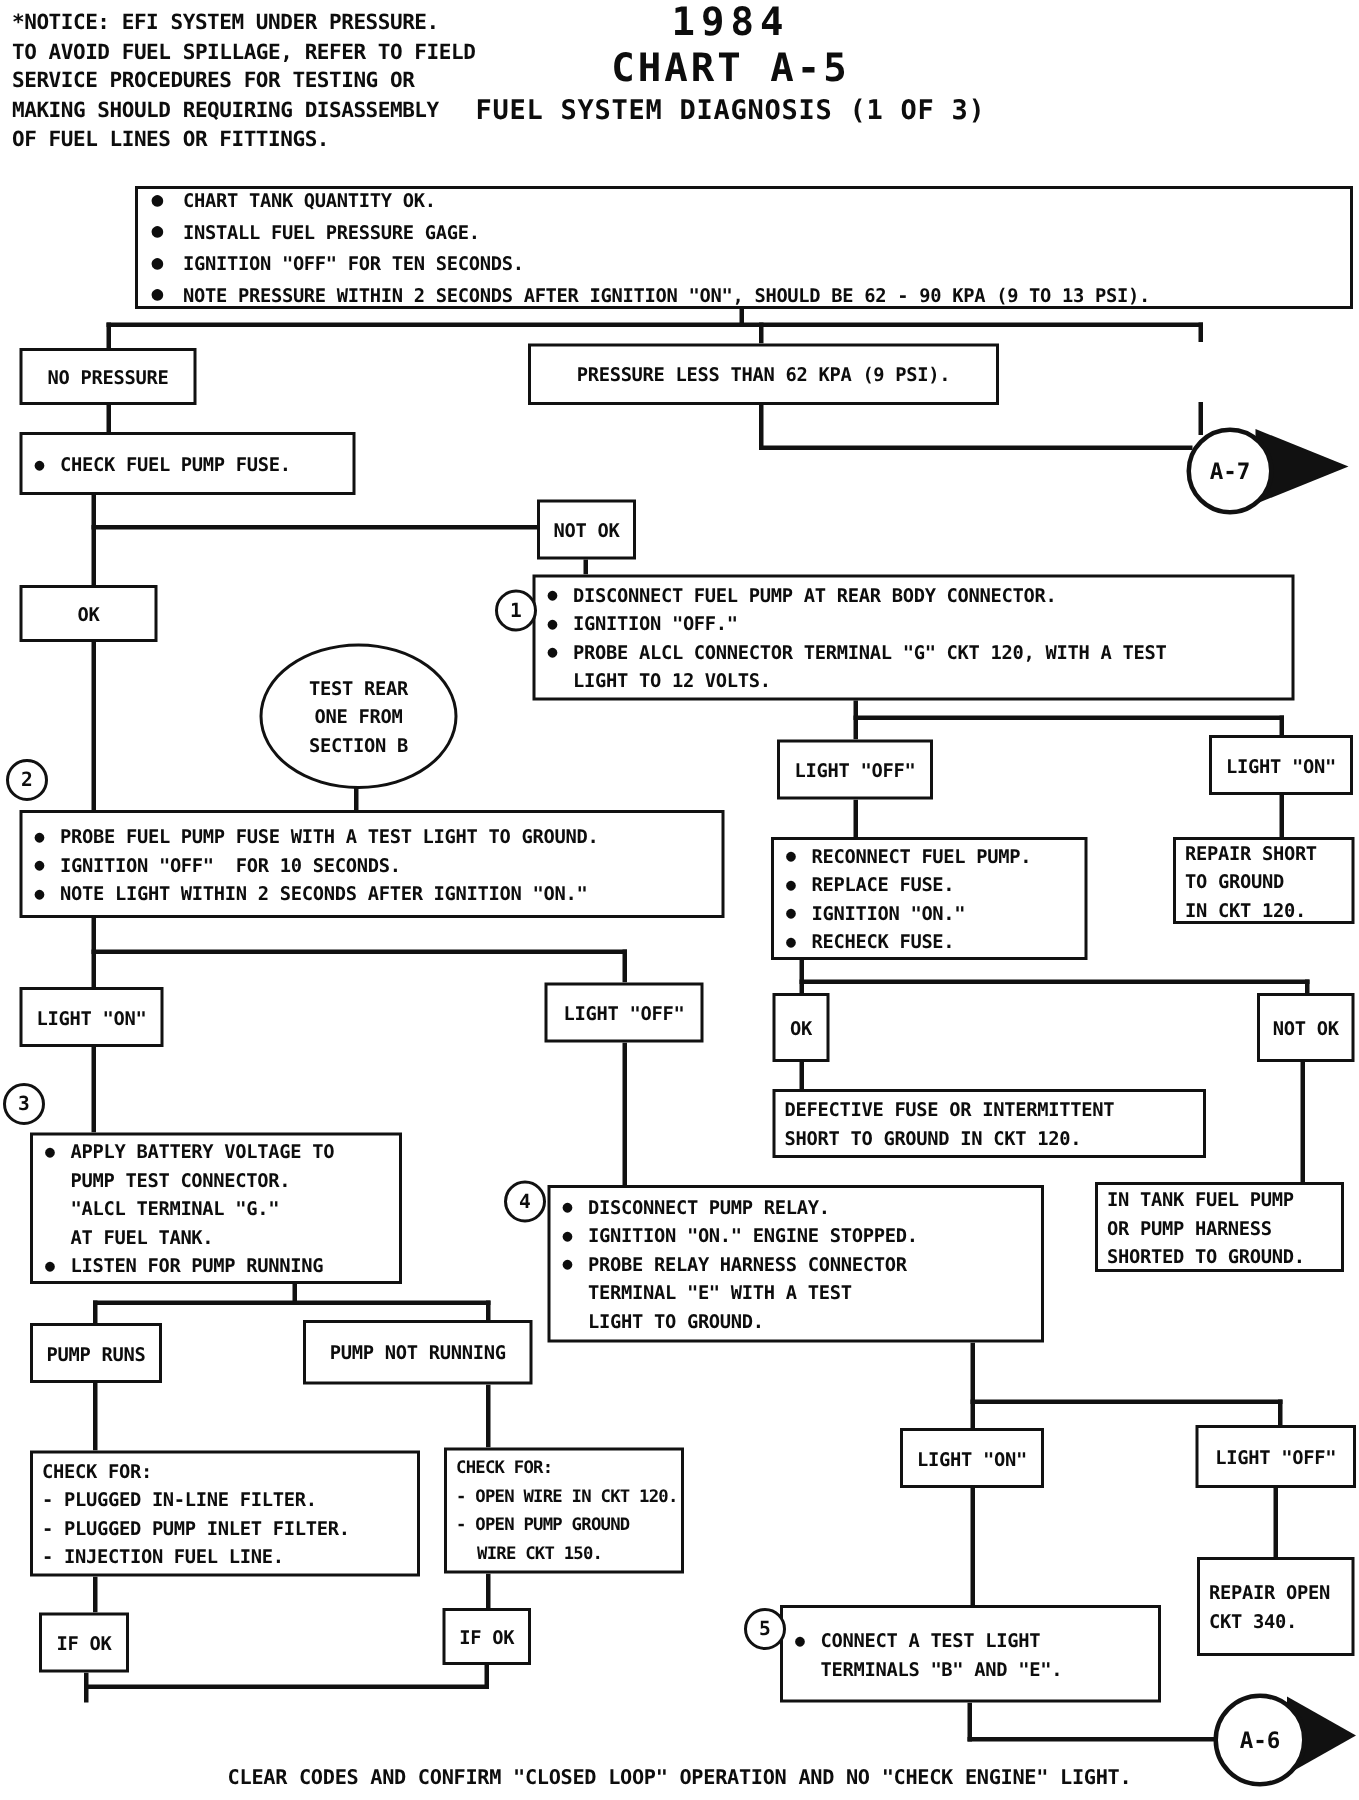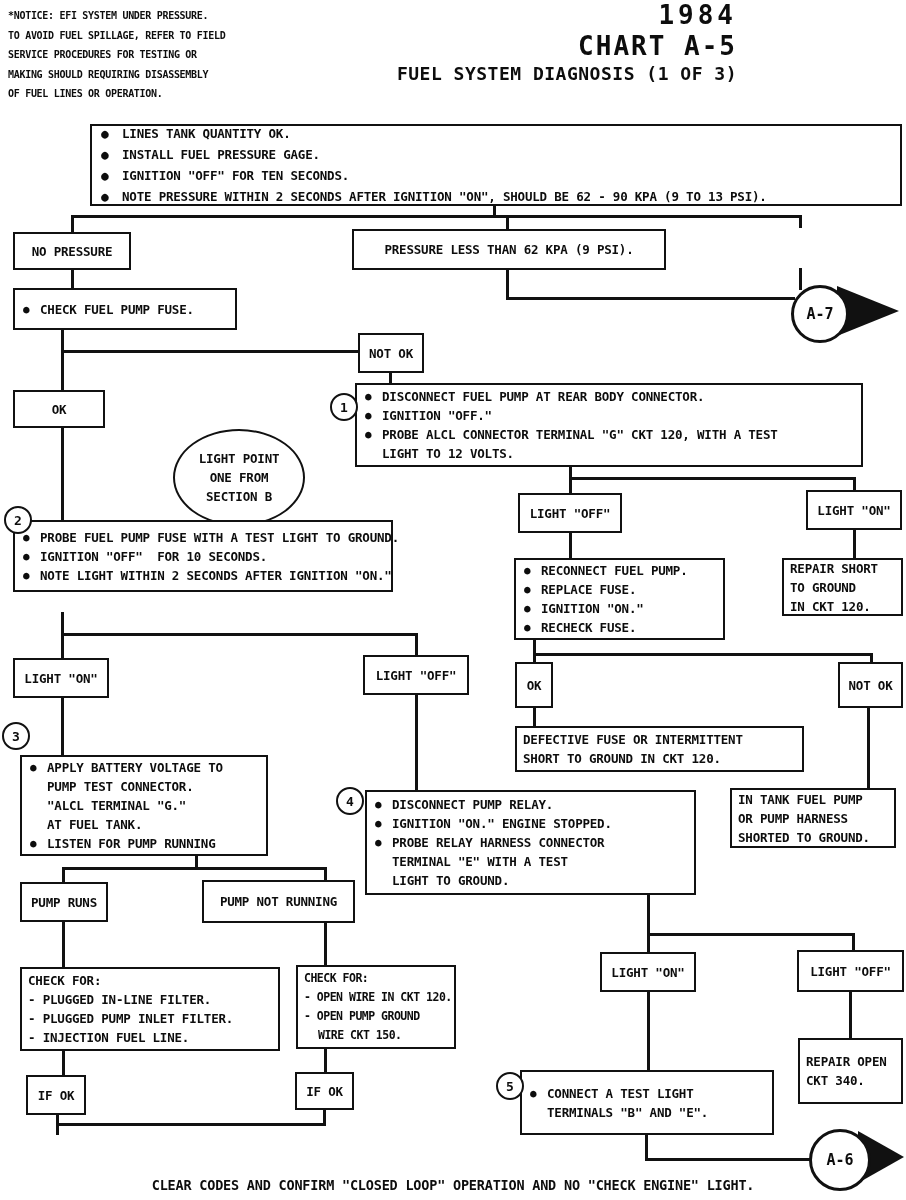--- a/index.html
+++ b/index.html
@@ -18,22 +18,22 @@
   .ind{padding-left:14px;}
   .sm{font-size:11.5px;letter-spacing:-0.5px;}
   .num{position:absolute;width:24px;height:24px;border:2px solid #111;border-radius:50%;background:#fff;
        display:flex;align-items:center;justify-content:center;font-size:13px;z-index:3;}
   .ellipse{position:absolute;border:2.5px solid #111;border-radius:50%;background:#fff;z-index:2;
        display:flex;flex-direction:column;align-items:center;justify-content:center;
        font-size:12.5px;letter-spacing:-0.2px;line-height:19px;text-align:left;}
   .conn-circle{position:absolute;border:3px solid #111;border-radius:50%;background:#fff;z-index:3;
        display:flex;align-items:center;justify-content:center;font-size:15px;}
   .conn-tri{position:absolute;width:0;height:0;z-index:2;}
-  .notice{position:absolute;left:8px;top:6px;font-size:10px;letter-spacing:-0.3px;line-height:19.5px;z-index:2;}
-  .titleblock{position:absolute;left:237px;top:0;width:500px;text-align:right;z-index:2;}
+  .notice{position:absolute;left:8px;top:6px;font-size:14px;letter-spacing:-0.3px;line-height:19.5px;z-index:2;}
+  .titleblock{position:absolute;left:237px;top:0;width:500px;text-align:center;z-index:2;}
   .t1{font-size:26px;letter-spacing:4px;line-height:30px;}
   .t2{font-size:26px;letter-spacing:2px;line-height:32px;}
   .t3{font-size:19px;letter-spacing:1px;line-height:27px;}
   .t4{font-size:18px;letter-spacing:0.5px;line-height:24px;}
   .footer{position:absolute;left:0;top:1177px;width:906px;text-align:center;font-size:13.5px;letter-spacing:-0.2px;z-index:2;}
   .intro .blt{padding-left:24px;margin:1px 0;}
   .intro .blt::before{font-size:13px;left:3px;}
 </style>
 </head>
 <body>
@@ -86,68 +86,68 @@
   <i class="ln" style="left:645px;top:1158px;width:167px;height:3px"></i>
   <i class="ln" style="left:506px;top:270px;width:3px;height:30px"></i>
   <i class="ln" style="left:506px;top:297px;width:289px;height:3px"></i>
   <i class="ln" style="left:799px;top:268px;width:3px;height:22px"></i>
 
   <div class="notice">
     <div class="line">*NOTICE: EFI SYSTEM UNDER PRESSURE.</div>
     <div class="line">TO AVOID FUEL SPILLAGE, REFER TO FIELD</div>
     <div class="line">SERVICE PROCEDURES FOR TESTING OR</div>
     <div class="line">MAKING SHOULD REQUIRING DISASSEMBLY</div>
-    <div class="line">OF FUEL LINES OR OPERATION.</div>
+    <div class="line">OF FUEL LINES OR FITTINGS.</div>
   </div>
 
   <div class="titleblock">
     <div class="t1">1984</div>
     <div class="t2">CHART A-5</div>
     <div class="t4">FUEL SYSTEM DIAGNOSIS (1 OF 3)</div>
   </div>
 
   <div class="box blk intro" style="left:90px;top:124px;width:812px;height:82px">
-    <div class="line blt">LINES TANK QUANTITY OK.</div>
+    <div class="line blt">CHART TANK QUANTITY OK.</div>
     <div class="line blt">INSTALL FUEL PRESSURE GAGE.</div>
     <div class="line blt">IGNITION "OFF" FOR TEN SECONDS.</div>
     <div class="line blt">NOTE PRESSURE WITHIN 2 SECONDS AFTER IGNITION "ON", SHOULD BE 62 - 90 KPA (9 TO 13 PSI).</div>
   </div>
 
   <div class="box lbl" style="left:13px;top:232px;width:118px;height:38px">NO PRESSURE</div>
   <div class="box lbl" style="left:352px;top:229px;width:314px;height:41px">PRESSURE LESS THAN 62 KPA (9 PSI).</div>
 
   <div class="box blk" style="left:13px;top:288px;width:224px;height:42px">
     <div class="line blt">CHECK FUEL PUMP FUSE.</div>
   </div>
 
   <div class="conn-tri" style="left:837px;top:286px;border-top:25px solid transparent;border-bottom:25px solid transparent;border-left:62px solid #111"></div>
   <div class="conn-circle" style="left:791px;top:285px;width:52px;height:52px">A-7</div>
 
   <div class="box lbl" style="left:358px;top:333px;width:66px;height:40px">NOT OK</div>
   <div class="box lbl" style="left:13px;top:390px;width:92px;height:38px">OK</div>
 
   <div class="ellipse" style="left:173px;top:429px;width:128px;height:93px">
-    <div class="line">LIGHT POINT</div>
+    <div class="line">TEST REAR</div>
     <div class="line">ONE FROM</div>
     <div class="line">SECTION B</div>
   </div>
 
   <div class="num" style="left:330px;top:393px">1</div>
   <div class="box blk" style="left:355px;top:383px;width:508px;height:84px">
     <div class="line blt">DISCONNECT FUEL PUMP AT REAR BODY CONNECTOR.</div>
     <div class="line blt">IGNITION "OFF."</div>
     <div class="line blt">PROBE ALCL CONNECTOR TERMINAL "G" CKT 120, WITH A TEST</div>
     <div class="line cont">LIGHT TO 12 VOLTS.</div>
   </div>
 
   <div class="box lbl" style="left:518px;top:493px;width:104px;height:40px">LIGHT "OFF"</div>
   <div class="box lbl" style="left:806px;top:490px;width:96px;height:40px">LIGHT "ON"</div>
 
   <div class="num" style="left:4px;top:506px">2</div>
-  <div class="box blk" style="left:13px;top:520px;width:380px;height:72px">
+  <div class="box blk" style="left:13px;top:540px;width:470px;height:72px">
     <div class="line blt">PROBE FUEL PUMP FUSE WITH A TEST LIGHT TO GROUND.</div>
     <div class="line blt">IGNITION "OFF"  FOR 10 SECONDS.</div>
     <div class="line blt">NOTE LIGHT WITHIN 2 SECONDS AFTER IGNITION "ON."</div>
   </div>
 
   <div class="box blk" style="left:514px;top:558px;width:211px;height:82px">
     <div class="line blt">RECONNECT FUEL PUMP.</div>
     <div class="line blt">REPLACE FUSE.</div>
     <div class="line blt">IGNITION "ON."</div>
     <div class="line blt">RECHECK FUSE.</div>

